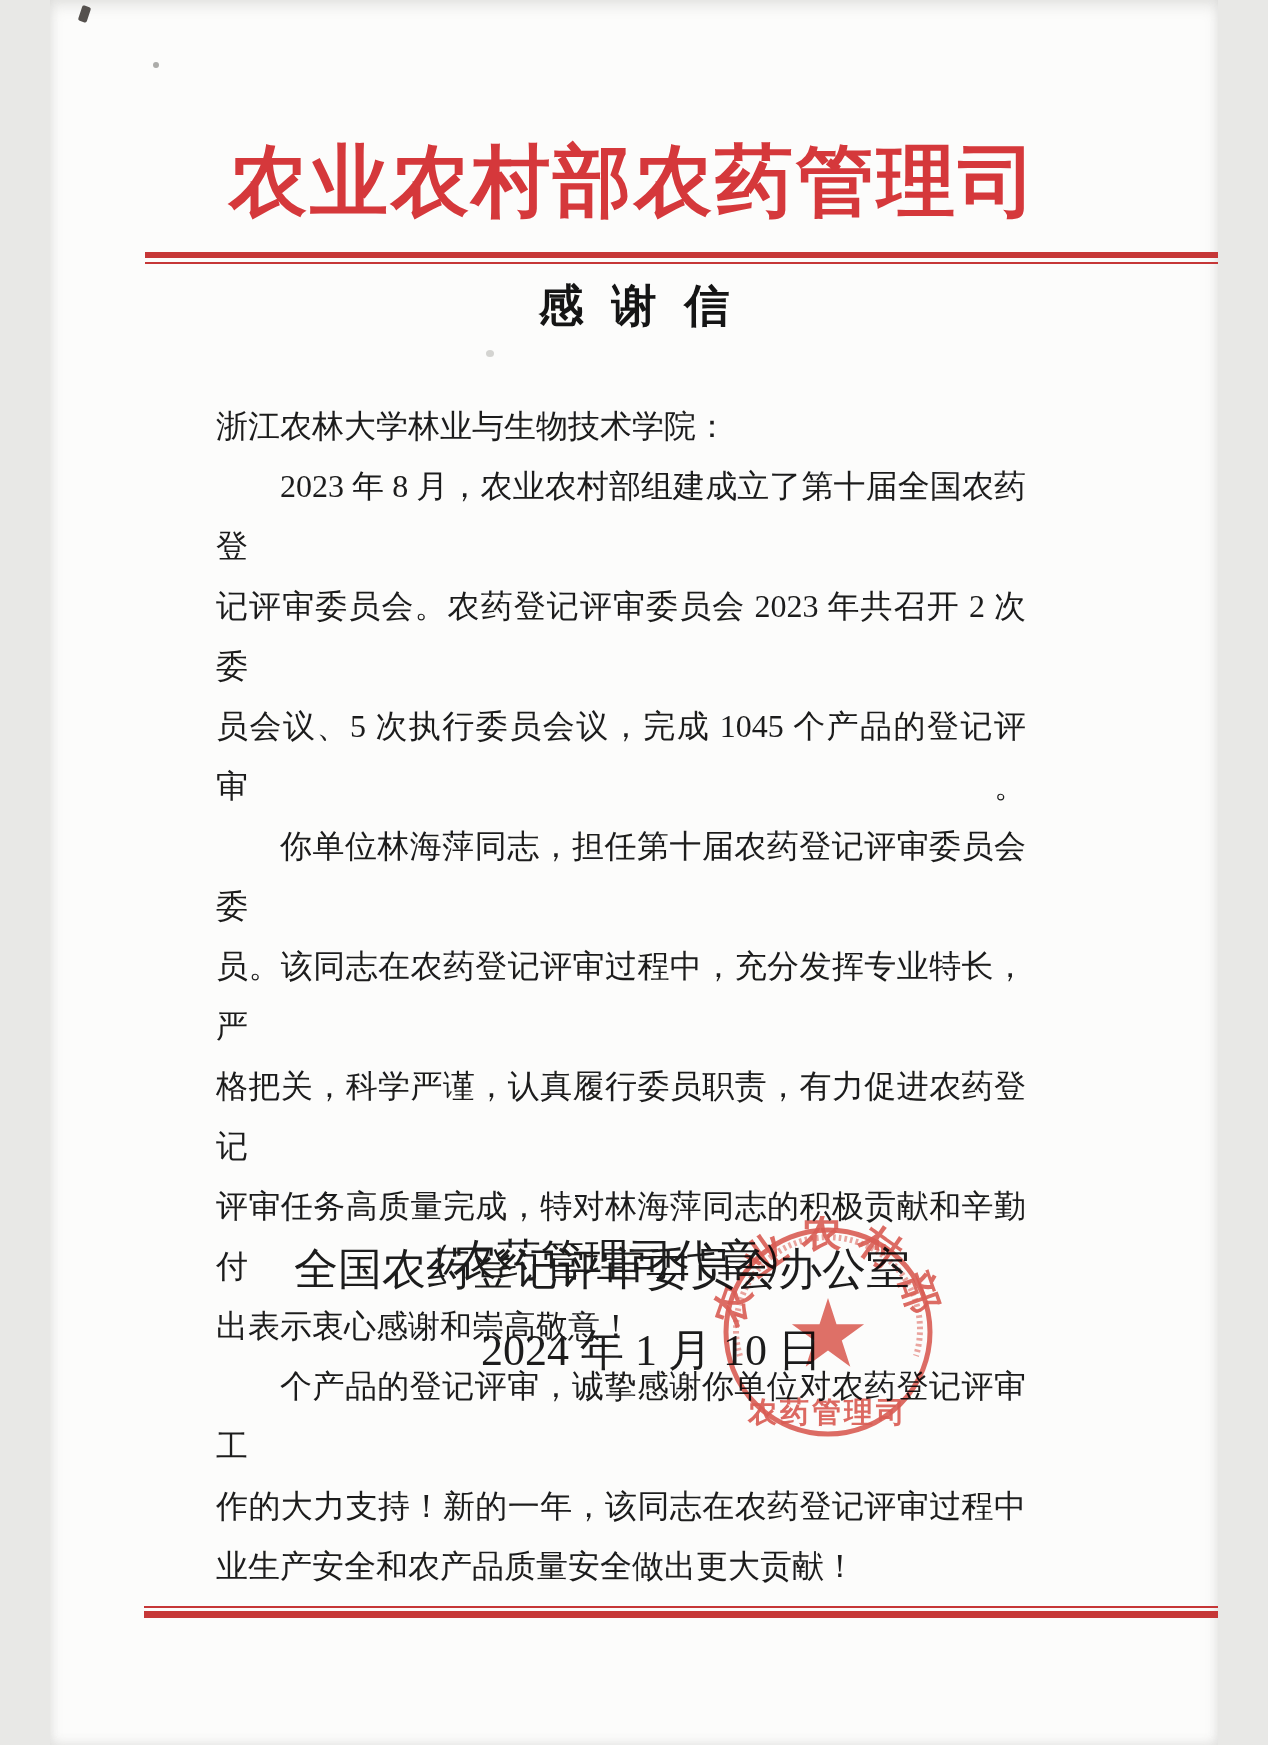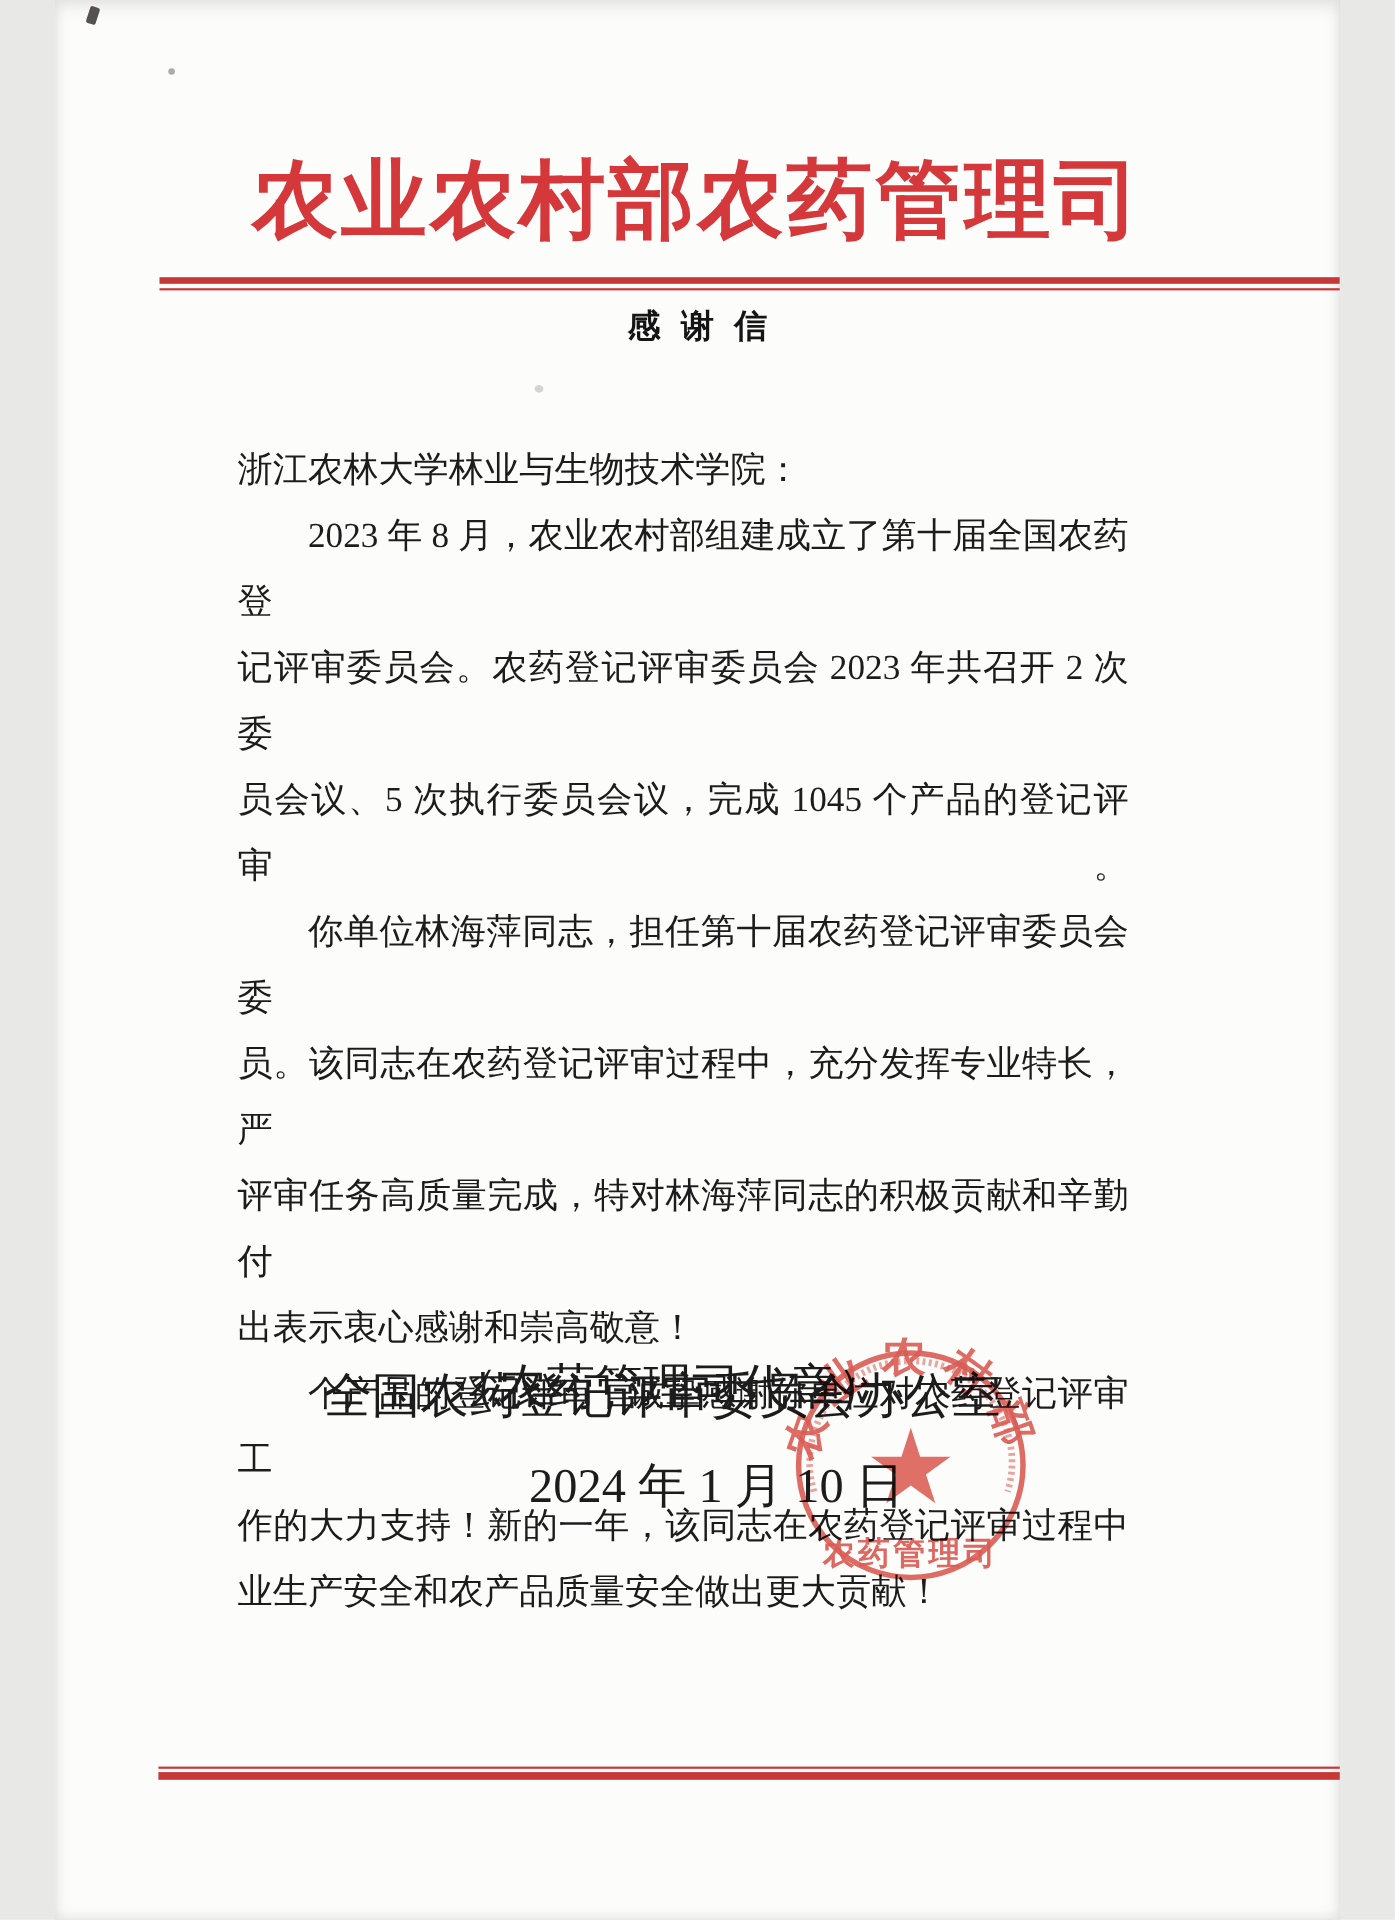--- a/index.html
+++ b/index.html
@@ -22,21 +22,21 @@
     color:#d5383b;
     white-space:nowrap;
   }
   .header-rule{position:absolute;top:252px;left:95px;width:1073px;}
   .header-rule .thick{height:6px;background:#c63737;}
   .header-rule .thin{height:2px;background:#c63737;margin-top:4px;}
   
   .letter-title{
     position:absolute;top:276px;left:0;right:0;margin:0;
     text-align:center;
-    font-size:30px;font-weight:bold;color:#151515;
+    font-size:45px;font-weight:bold;color:#151515;
     letter-spacing:.62em;text-indent:.62em;
     white-space:nowrap;
   }
   
   .body-block{
     position:absolute;top:396px;left:166px;width:810px;
     font-size:32px;line-height:60px;
     color:#1c1c1c;
   }
   .line{min-height:60px;}
@@ -83,20 +83,21 @@
 
   <h2 class="letter-title">感谢信</h2>
 
   <div class="body-block">
     <div class="line">浙江农林大学林业与生物技术学院：</div>
     <div class="line indent just">2023 年 8 月，农业农村部组建成立了第十届全国农药登</div>
     <div class="line just">记评审委员会。农药登记评审委员会 2023 年共召开 2 次委</div>
     <div class="line just">员会议、5 次执行委员会议，完成 1045 个产品的登记评审。</div>
     <div class="line indent just">你单位林海萍同志，担任第十届农药登记评审委员会委</div>
     <div class="line just">员。该同志在农药登记评审过程中，充分发挥专业特长，严</div>
+    <div class="line just">格把关，科学严谨，认真履行委员职责，有力促进农药登记</div>
     <div class="line just">评审任务高质量完成，特对林海萍同志的积极贡献和辛勤付</div>
     <div class="line">出表示衷心感谢和崇高敬意！</div>
     <div class="line indent just">个产品的登记评审，诚挚感谢你单位对农药登记评审工</div>
     <div class="line just">作的大力支持！新的一年，该同志在农药登记评审过程中</div>
     <div class="line">业生产安全和农产品质量安全做出更大贡献！</div>
   </div>
 
   <div class="sig office">全国农药登记评审委员会办公室</div>
   <div class="sig agent">（农药管理司代章）</div>
   <div class="sig date">2024 年 1 月 10 日</div>

